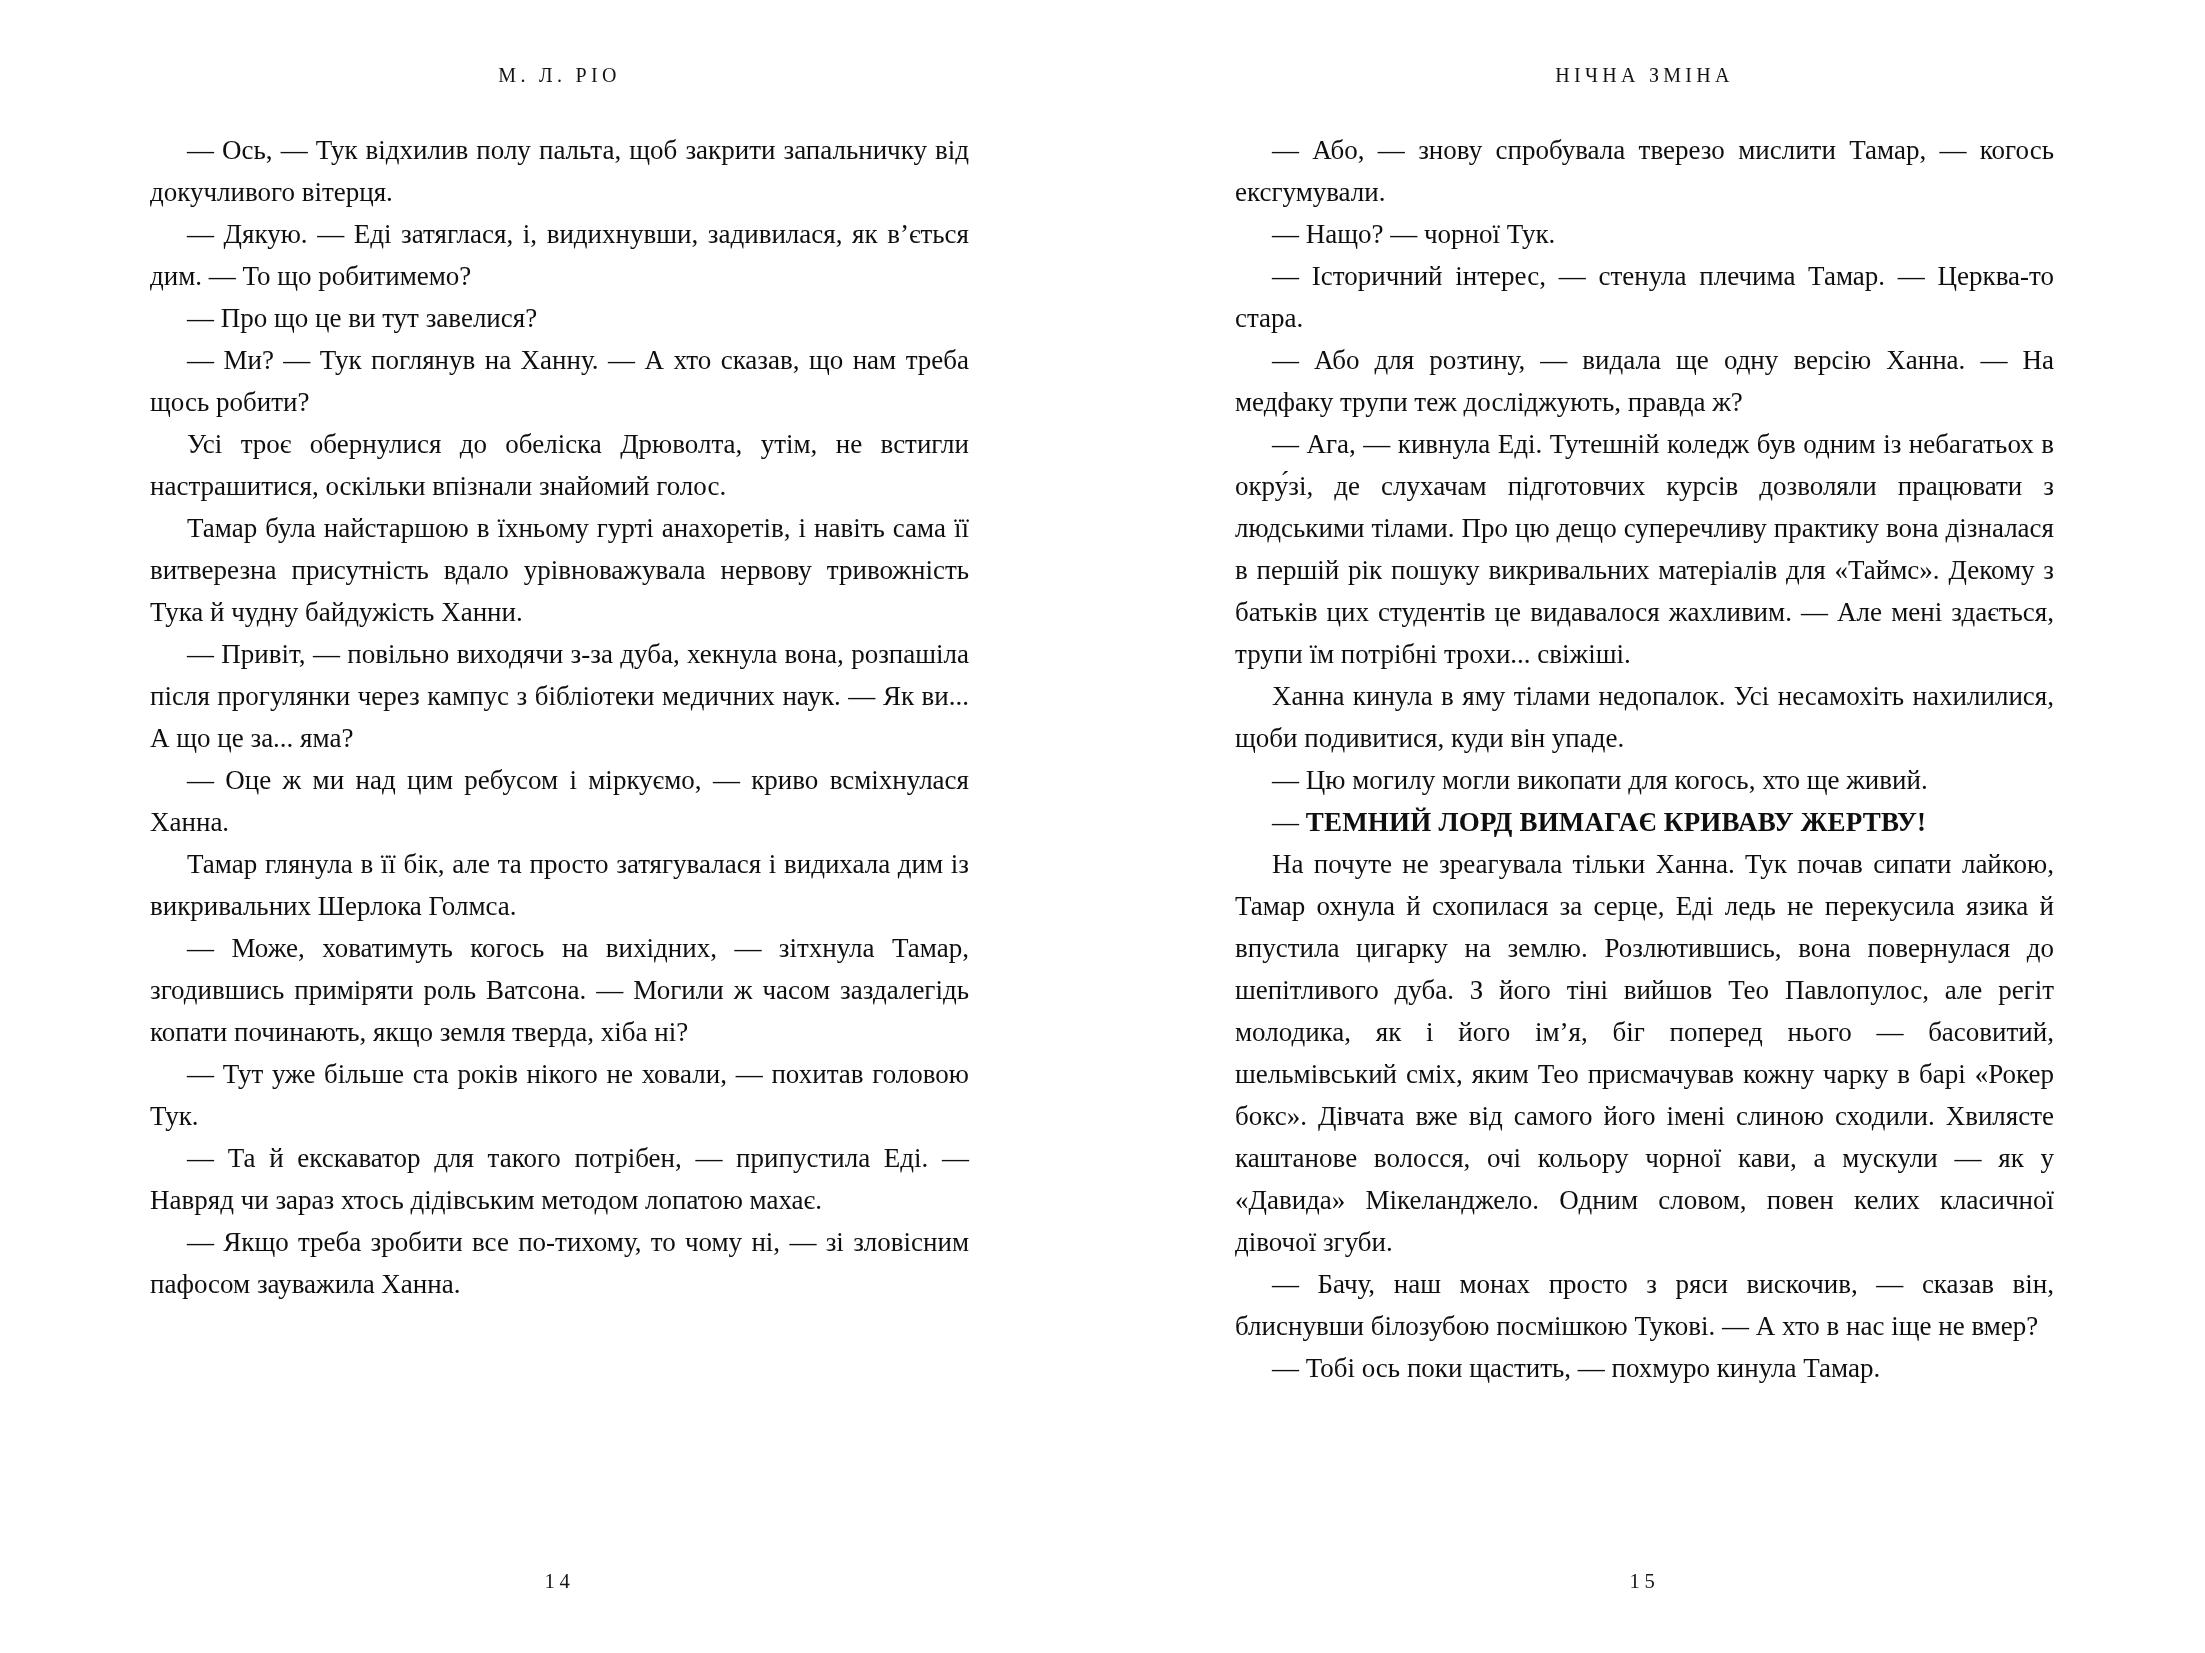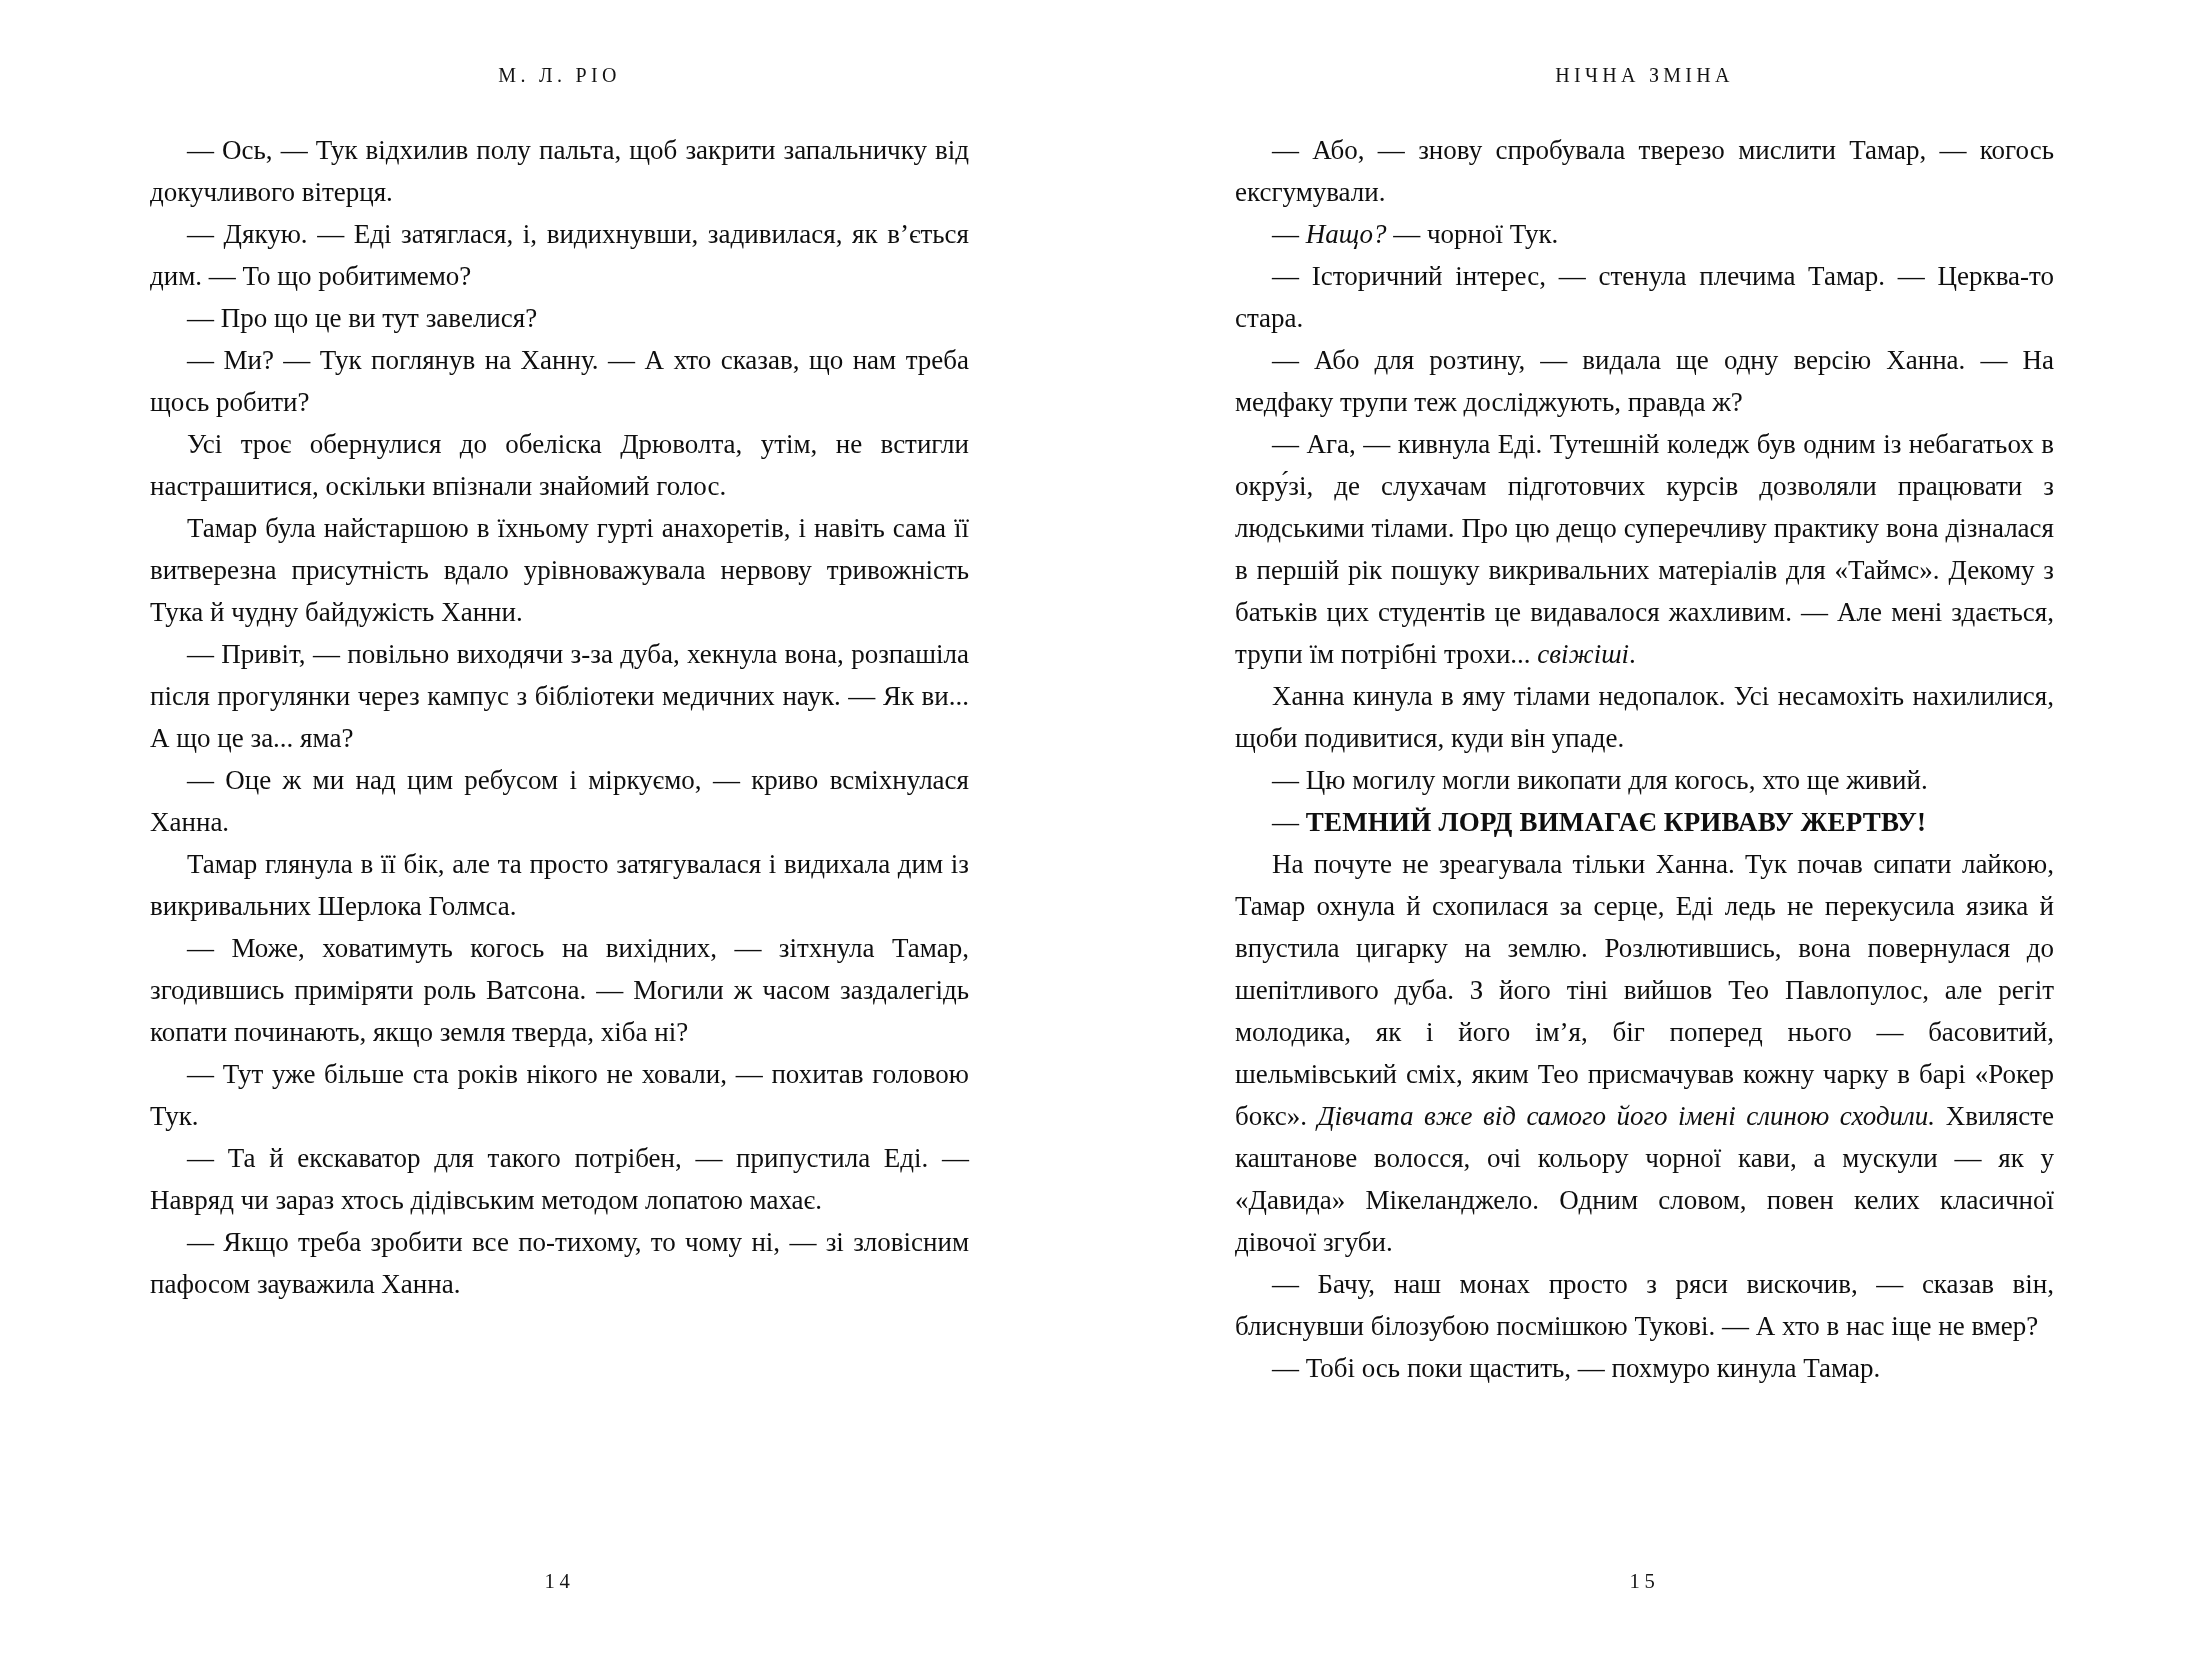--- a/index.html
+++ b/index.html
@@ -55,21 +55,21 @@
     text-align: justify;
     text-justify: inter-word;
     hyphens: manual;
     -webkit-hyphens: manual;
     color: #0f0f0f;
   }
   .body-text p {
     margin: 0;
     text-indent: 37px;
   }
-  .it { font-style: italic; }
+  .it { }
   .bold-caps {
     font-weight: 700;
     letter-spacing: 0.2px;
   }
 
   .folio {
     text-align: center;
     font-size: 20.7px;
     letter-spacing: 4.7px;
     color: #151515;

